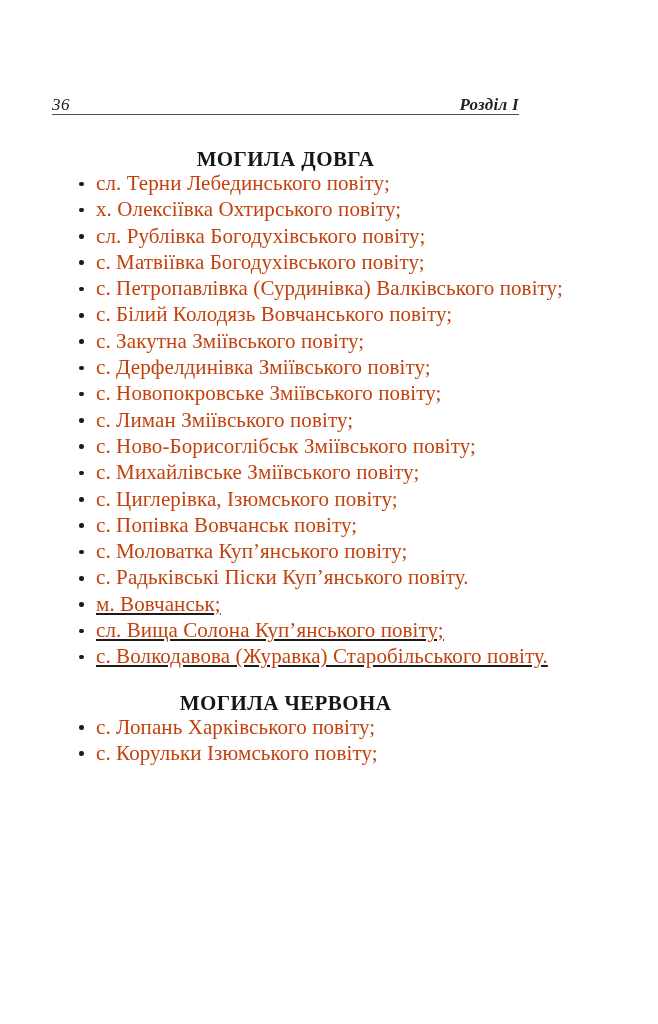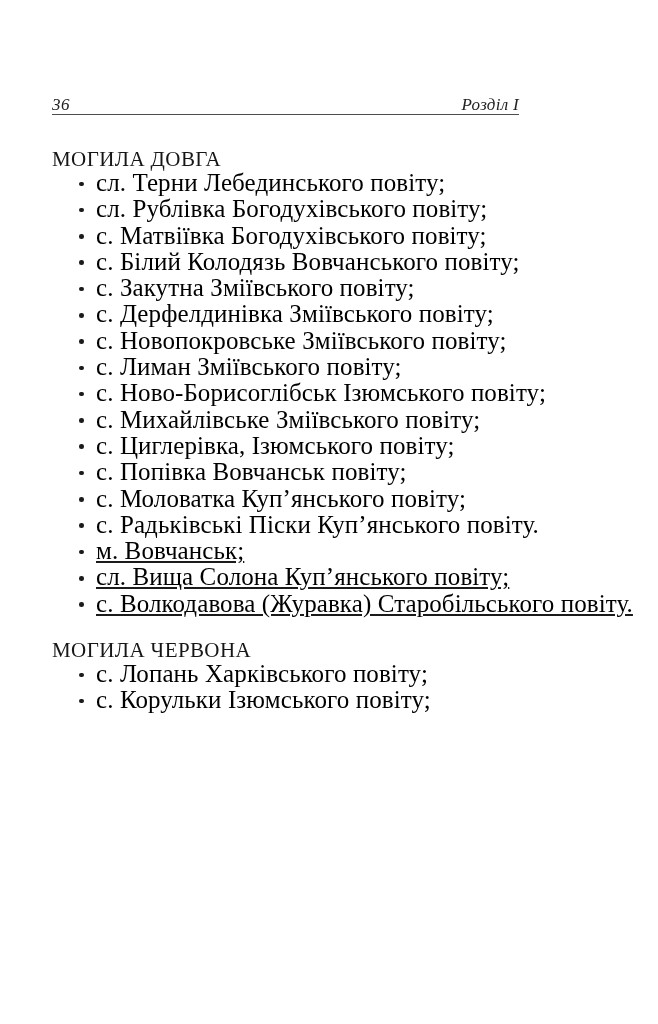--- a/index.html
+++ b/index.html
@@ -29,51 +29,52 @@
     justify-content: space-between;
     align-items: baseline;
     font-style: italic;
     font-size: 17px;
     line-height: 18px;
     border-bottom: 1px solid #4d4d4d;
     padding-bottom: 0px;
     color: #222222;
   }
   .running-head .pagenum { letter-spacing: 0.5px; }
-  .running-head .chapter { letter-spacing: 0.3px; }
+  .running-head .chapter { letter-spacing: 0.3px; font-weight: bold; }
 
   
   .section-title {
     margin: 0;
+    text-align: center;
     font-size: 21px;
     line-height: 21px;
-    font-weight: normal;
+    font-weight: bold;
     letter-spacing: 0.4px;
     color: #161616;
   }
   .title-1 { margin-top: 34px; }
   .title-2 { margin-top: 44px; }
   .title-3 { margin-top: 23px; }
 
   
   ul.place-list {
     list-style: none;
     margin: 0;
     padding: 0;
   }
   .list-1 { margin-top: 25px; }
   .list-2 { margin-top: 34px; text-decoration: underline; }
   .list-3 { margin-top: 30px; }
   ul.place-list li {
     position: relative;
     padding-left: 44px;
-    font-size: 25px;
+    font-size: 21px;
     line-height: 26.3px;
     letter-spacing: 0.1px;
-    color: #000000;
+    color: #c2410c;
     white-space: nowrap;
   }
   ul.place-list li::before {
     content: "";
     position: absolute;
     left: 27px;
     top: 11.5px;
     width: 4.6px;
     height: 4.6px;
     border-radius: 50%;
@@ -87,28 +88,30 @@
   <div class="content">
 
     <div class="running-head">
       <span class="pagenum">36</span>
       <span class="chapter">Розділ I</span>
     </div>
 
     <h2 class="section-title title-1">МОГИЛА ДОВГА</h2>
     <ul class="place-list list-1">
         <li>сл. Терни Лебединського повіту;</li>
+        <li>х. Олексіївка Охтирського повіту;</li>
         <li>сл. Рублівка Богодухівського повіту;</li>
         <li>с. Матвіївка Богодухівського повіту;</li>
+        <li>с. Петропавлівка (Сурдинівка) Валківського повіту;</li>
         <li>с. Білий Колодязь Вовчанського повіту;</li>
         <li>с. Закутна Зміївського повіту;</li>
         <li>с. Дерфелдинівка Зміївського повіту;</li>
         <li>с. Новопокровське Зміївського повіту;</li>
         <li>с. Лиман Зміївського повіту;</li>
-        <li>с. Ново-Борисоглібськ Ізюмського повіту;</li>
+        <li>с. Ново-Борисоглібськ Зміївського повіту;</li>
         <li>с. Михайлівське Зміївського повіту;</li>
         <li>с. Циглерівка, Ізюмського повіту;</li>
         <li>с. Попівка Вовчанськ повіту;</li>
         <li>с. Моловатка Куп’янського повіту;</li>
         <li>с. Радьківські Піски Куп’янського повіту.</li>
       </ul>
 
     <ul class="place-list list-2">
         <li>м. Вовчанськ;</li>
         <li>сл. Вища Солона Куп’янського повіту;</li>

